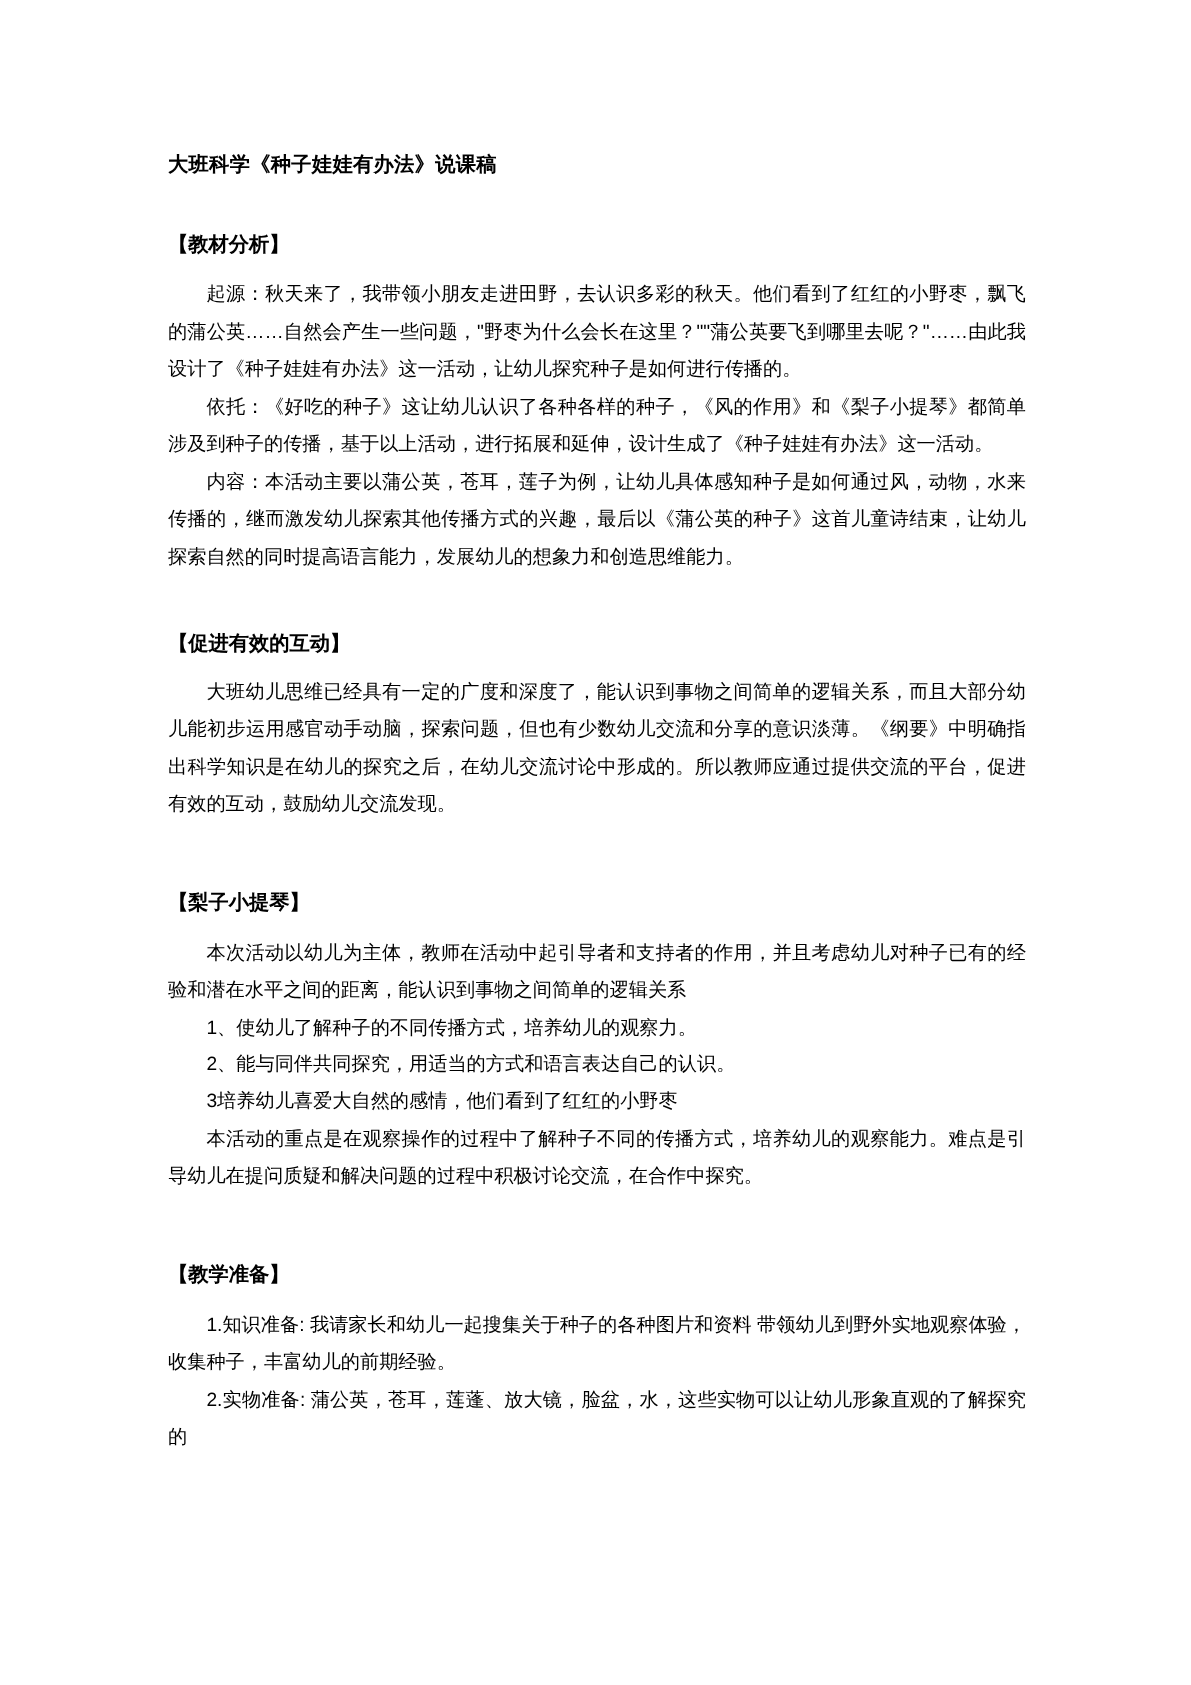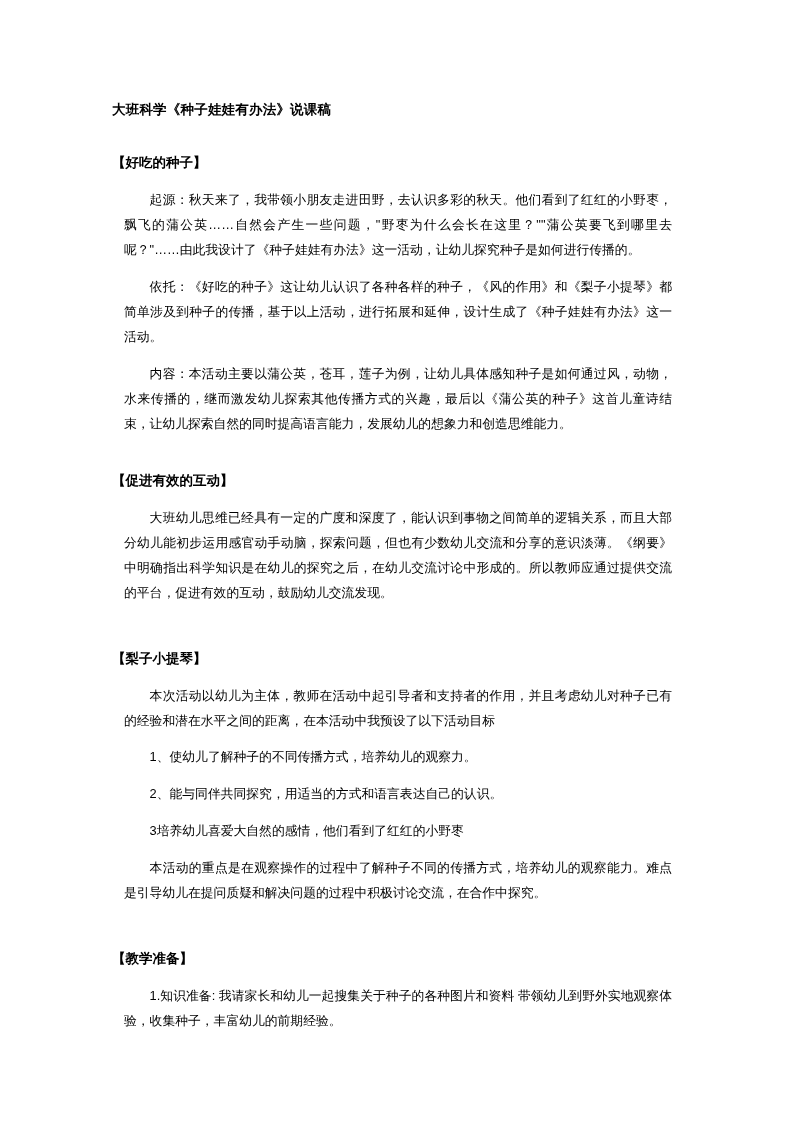--- a/index.html
+++ b/index.html
@@ -38,58 +38,59 @@
     line-height: 1.9;
   }
   .section {
     margin-bottom: 22px;
   }
   .para {
     font-size: 12.8px;
     line-height: 1.95;
     text-align: justify;
     text-justify: inter-ideograph;
-    margin: 12px;
+    margin: 0;
     text-indent: 2em;
   }
   .spacer-sm { height: 10px; }
   .spacer-md { height: 18px; }
 </style>
 </head>
 <body>
 
 <div class="page">
 
   <div class="doc-title">大班科学《种子娃娃有办法》说课稿</div>
 
   <div class="section">
-    <div class="section-heading">【好吃的种子】</div>
+    <div class="section-heading">【教材分析】</div>
     <p class="para">起源：秋天来了，我带领小朋友走进田野，去认识多彩的秋天。他们看到了红红的小野枣，飘飞的蒲公英……自然会产生一些问题，"野枣为什么会长在这里？""蒲公英要飞到哪里去呢？"……由此我设计了《种子娃娃有办法》这一活动，让幼儿探究种子是如何进行传播的。</p>
     <p class="para">依托：《好吃的种子》这让幼儿认识了各种各样的种子，《风的作用》和《梨子小提琴》都简单涉及到种子的传播，基于以上活动，进行拓展和延伸，设计生成了《种子娃娃有办法》这一活动。</p>
     <p class="para">内容：本活动主要以蒲公英，苍耳，莲子为例，让幼儿具体感知种子是如何通过风，动物，水来传播的，继而激发幼儿探索其他传播方式的兴趣，最后以《蒲公英的种子》这首儿童诗结束，让幼儿探索自然的同时提高语言能力，发展幼儿的想象力和创造思维能力。</p>
   </div>
 
   <div class="spacer-sm"></div>
 
   <div class="section">
     <div class="section-heading">【促进有效的互动】</div>
     <p class="para">大班幼儿思维已经具有一定的广度和深度了，能认识到事物之间简单的逻辑关系，而且大部分幼儿能初步运用感官动手动脑，探索问题，但也有少数幼儿交流和分享的意识淡薄。《纲要》中明确指出科学知识是在幼儿的探究之后，在幼儿交流讨论中形成的。所以教师应通过提供交流的平台，促进有效的互动，鼓励幼儿交流发现。</p>
   </div>
 
   <div class="spacer-md"></div>
 
   <div class="section">
     <div class="section-heading">【梨子小提琴】</div>
-    <p class="para">本次活动以幼儿为主体，教师在活动中起引导者和支持者的作用，并且考虑幼儿对种子已有的经验和潜在水平之间的距离，在本活动中我预设了以下活动目标</p>
+    <p class="para">本次活动以幼儿为主体，教师在活动中起引导者和支持者的作用，并且考虑幼儿对种子已有的经验和潜在水平之间的距离，能认识到事物之间简单的逻辑关系</p>
     <p class="para">1、使幼儿了解种子的不同传播方式，培养幼儿的观察力。</p>
     <p class="para">2、能与同伴共同探究，用适当的方式和语言表达自己的认识。</p>
     <p class="para">3培养幼儿喜爱大自然的感情，他们看到了红红的小野枣</p>
     <p class="para">本活动的重点是在观察操作的过程中了解种子不同的传播方式，培养幼儿的观察能力。难点是引导幼儿在提问质疑和解决问题的过程中积极讨论交流，在合作中探究。</p>
   </div>
 
   <div class="spacer-md"></div>
 
   <div class="section">
     <div class="section-heading">【教学准备】</div>
     <p class="para">1.知识准备: 我请家长和幼儿一起搜集关于种子的各种图片和资料 带领幼儿到野外实地观察体验，收集种子，丰富幼儿的前期经验。</p>
+    <p class="para">2.实物准备: 蒲公英，苍耳，莲蓬、放大镜，脸盆，水，这些实物可以让幼儿形象直观的了解探究的</p>
   </div>
 
 </div>
 
 </body></html>

